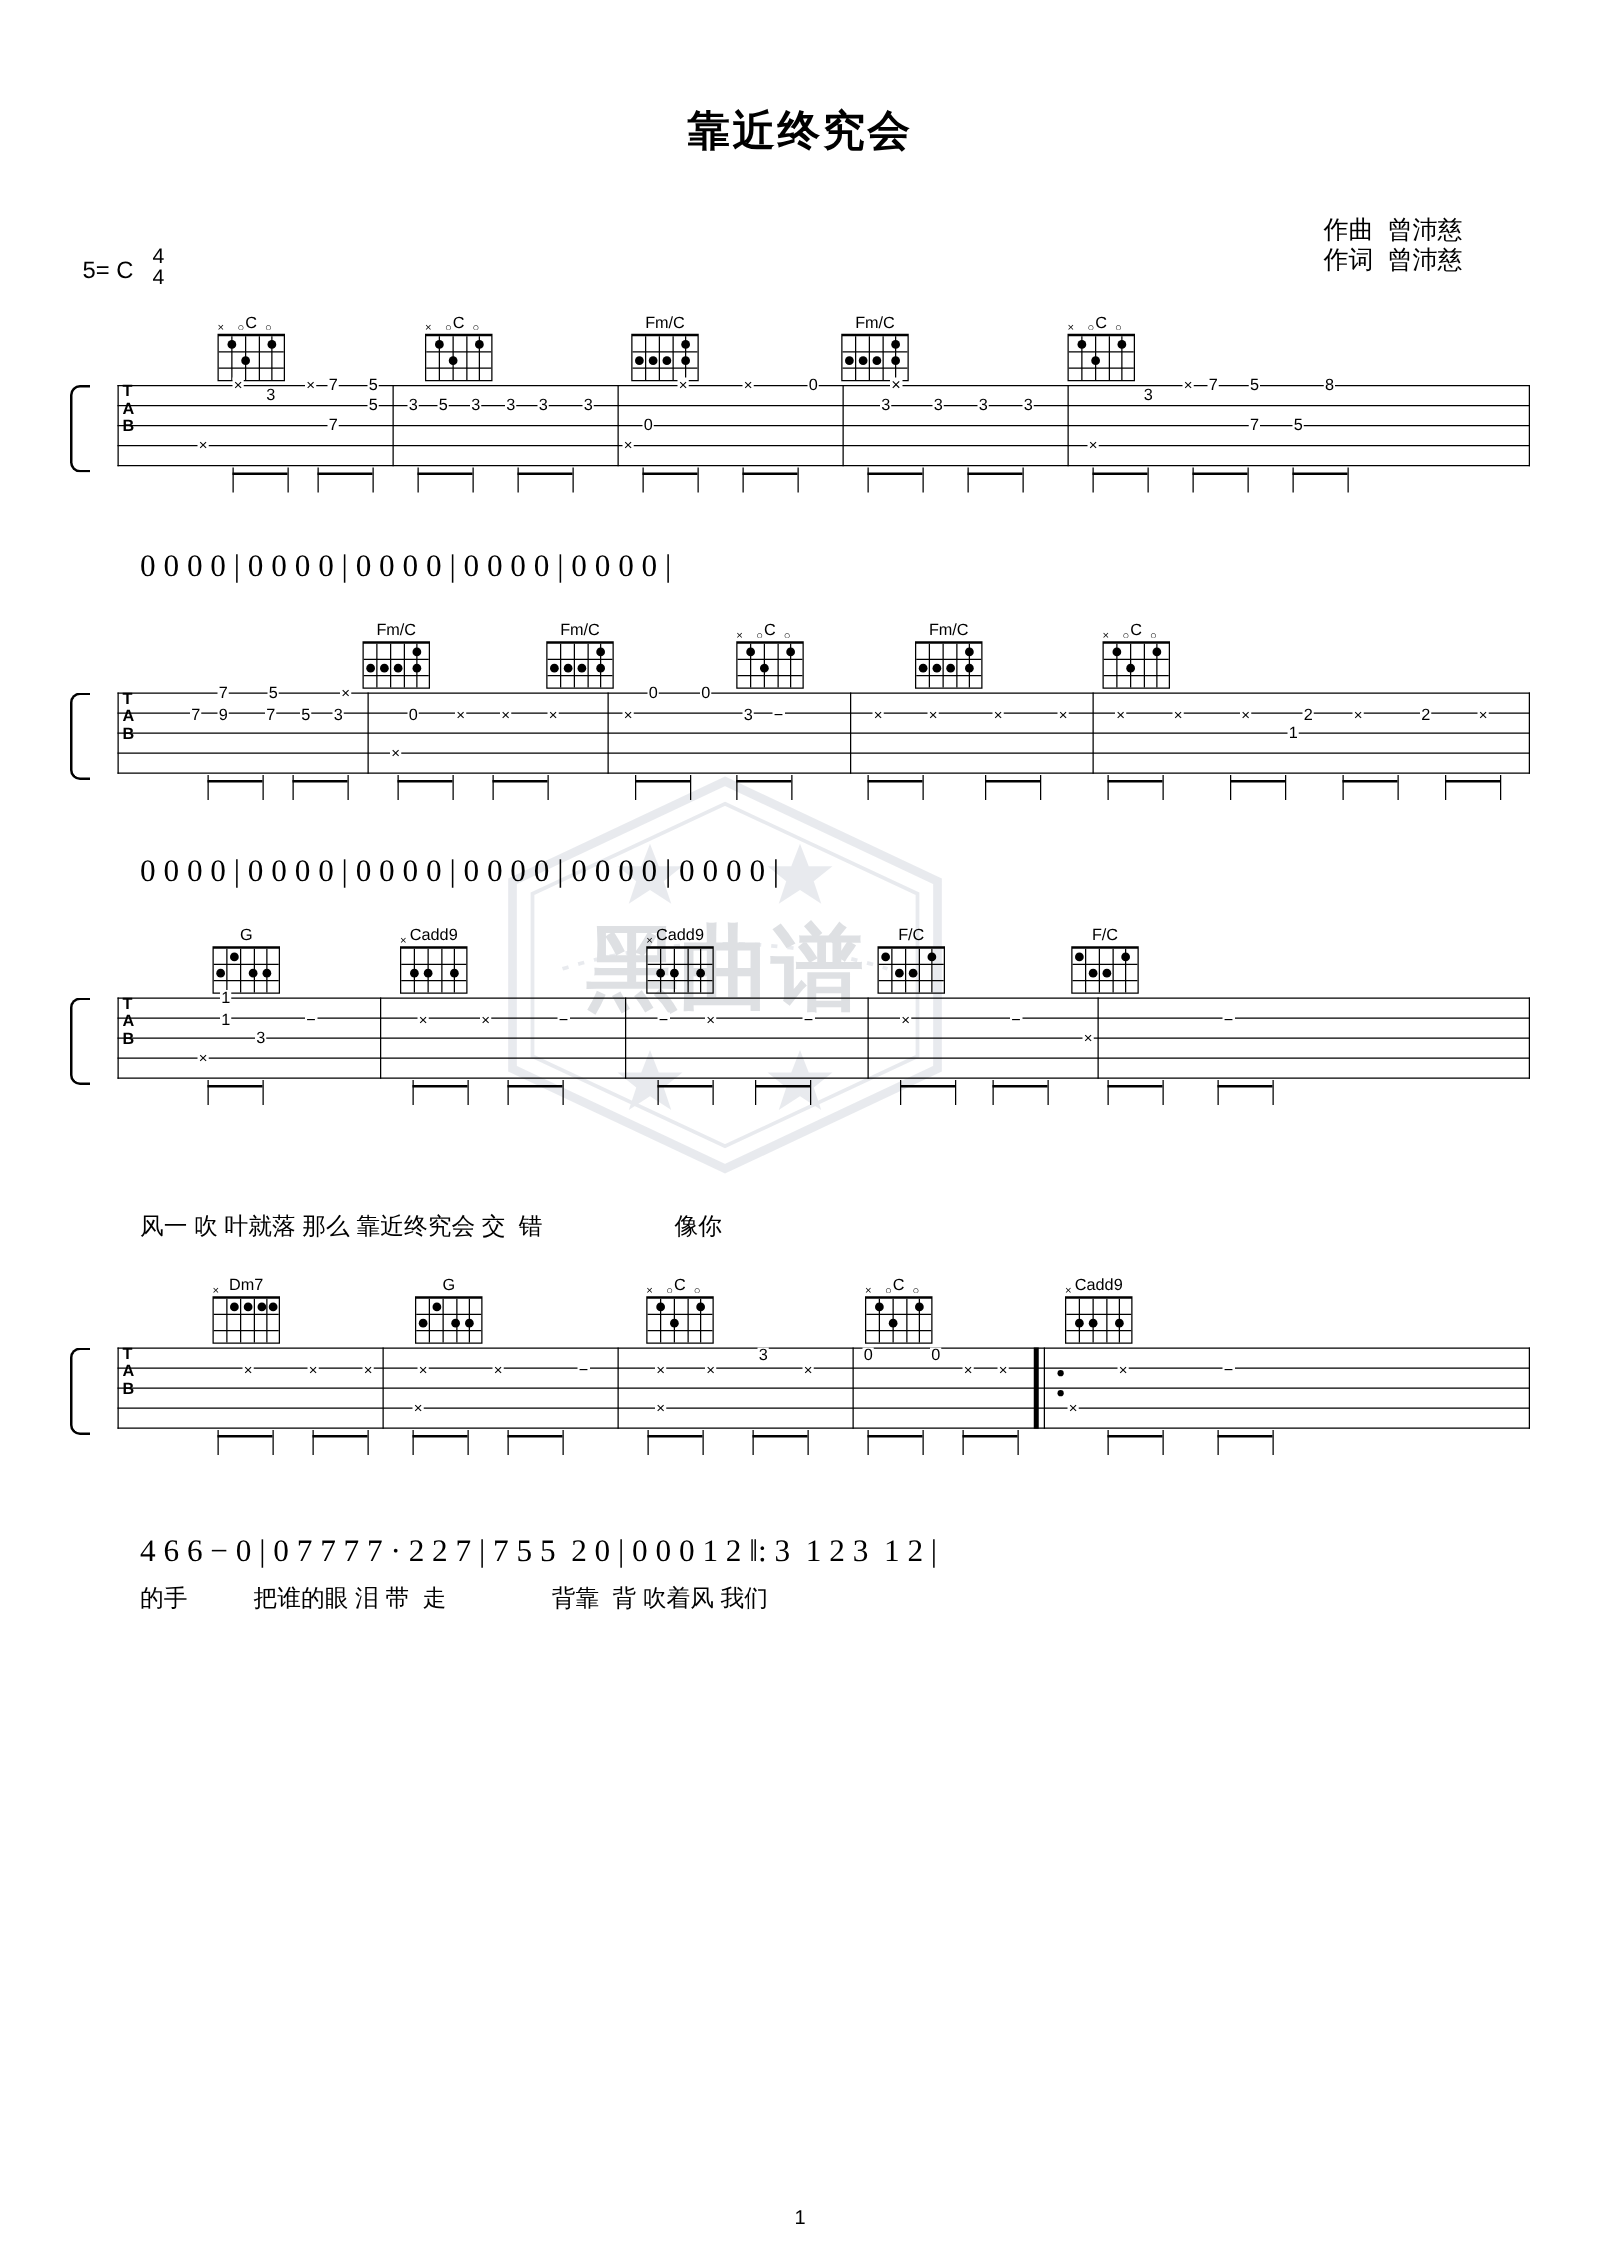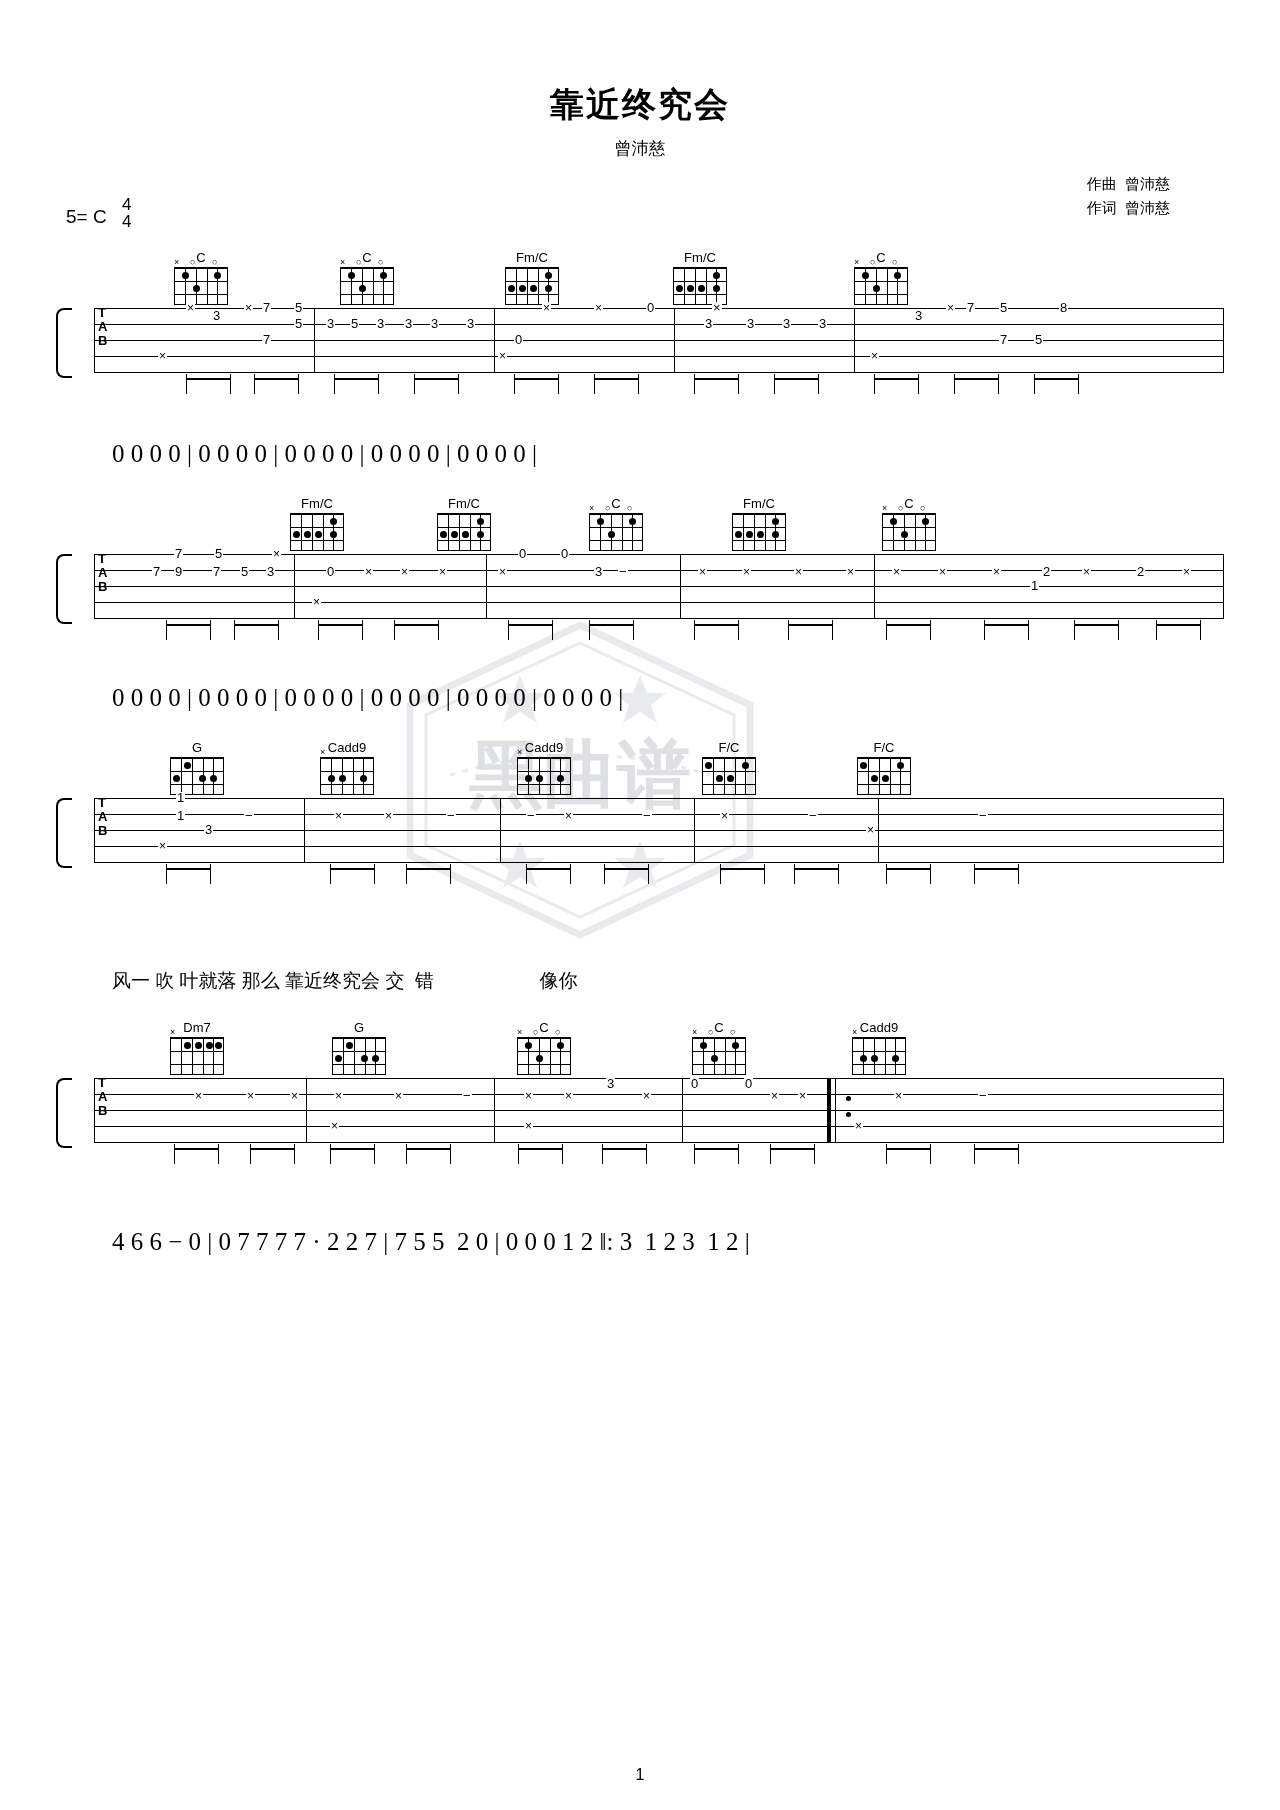--- a/index.html
+++ b/index.html
@@ -37,21 +37,21 @@
     left: 0;
     width: 1280px;
     text-align: center;
     font-size: 17px;
   }
   .credits {
     position: absolute;
     top: 172px;
     right: 110px;
     text-align: left;
-    font-size: 15px;
+    font-size: 20px;
     line-height: 24px;
   }
   .credits div { white-space: pre; }
   .keysig {
     position: absolute;
     top: 206px;
     left: 66px;
     font-size: 19px;
   }
   .timesig {
@@ -215,21 +215,20 @@
     text-align: center;
     font-size: 16px;
   }
 </style>
 </head>
 <body>
 
 <div class="sheet">
 
   <div class="title">靠近终究会</div>
-  <div class="artist">曾沛慈</div>
 
   <div class="credits">
     <div>作曲  曾沛慈</div>
     <div>作词  曾沛慈</div>
   </div>
 
   <div class="keysig">5= C</div>
   <div class="timesig">
     <span>4</span>
     <span>4</span>
@@ -890,16 +889,17 @@
         <div class="stem" style="left:720px;top:66px"></div>
       <div class="beam" style="left:792px;top:70px;width:44px"></div>
       <div class="stem" style="left:792px;top:66px"></div>
         <div class="stem" style="left:836px;top:66px"></div>
       <div class="beam" style="left:880px;top:70px;width:44px"></div>
       <div class="stem" style="left:880px;top:66px"></div>
         <div class="stem" style="left:924px;top:66px"></div>
     </div>
 
     <div class="numline" style="left:56px;top:208px">4 6 6 − 0 | 0 7 7 7 7 · 2 2 7 | 7 5 5  2 0 | 0 0 0 1 2 ‖: 3  1 2 3  1 2 |</div>
+    <div class="lyricline" style="left:56px;top:246px">的手          把谁的眼 泪 带  走                背靠  背 吹着风 我们</div>
   </div>
 
   <div class="pagenum">1</div>
 </div>
 
 </body></html>

